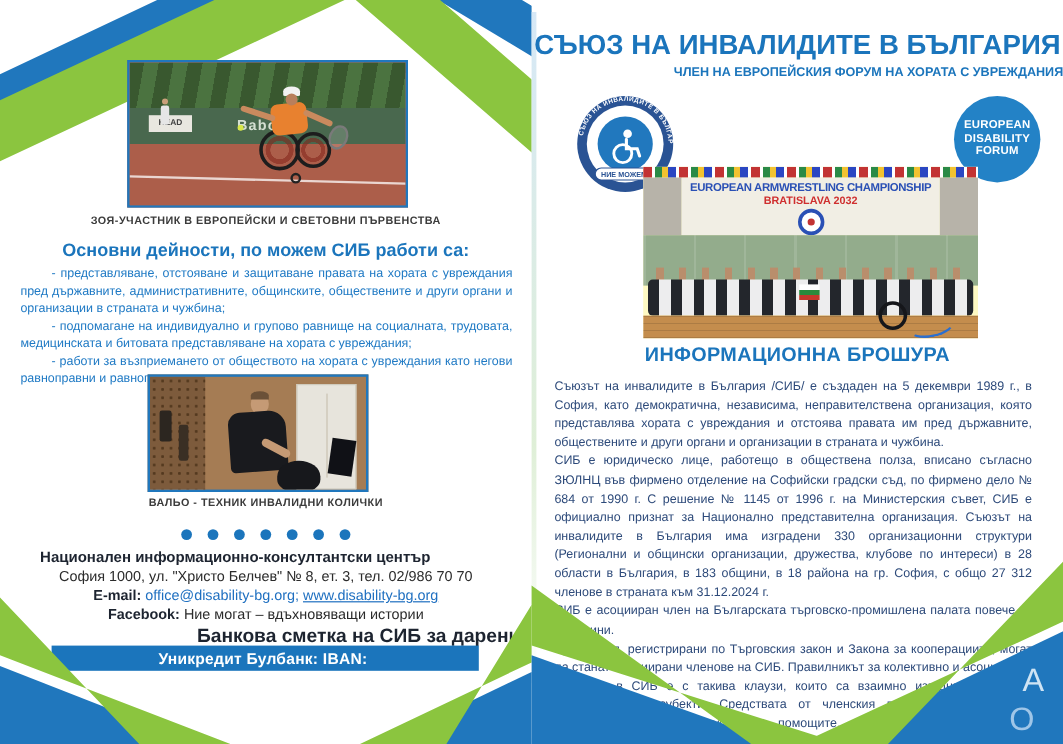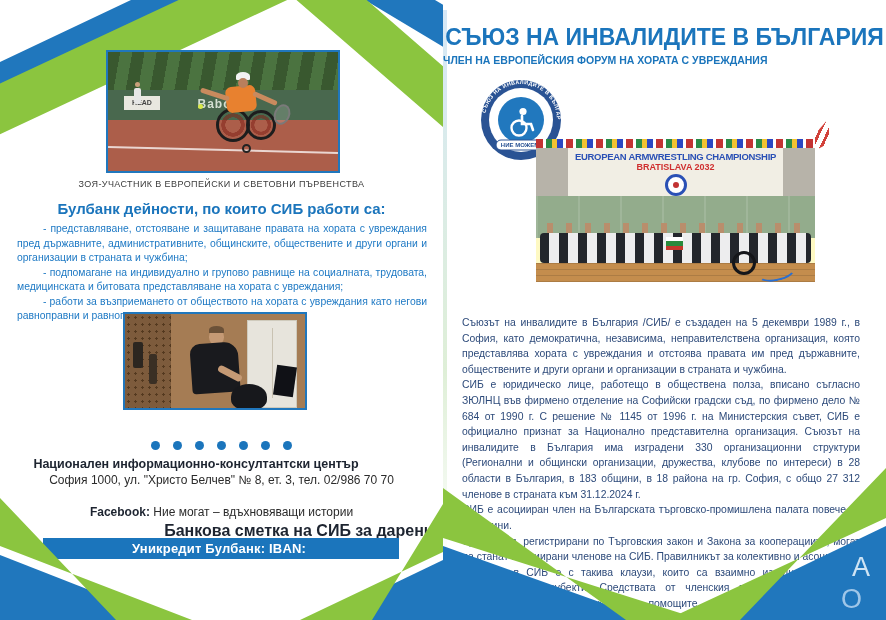--- a/index.html
+++ b/index.html
@@ -34,21 +34,21 @@
   .racket{left:166px;top:52px;width:16px;height:21px;border:2px solid #7a7a7a;border-radius:50%;transform:rotate(22deg);background:rgba(255,255,255,.15);}
   .wheel1{left:108px;top:56px;width:34px;height:34px;border:3px solid #1d1d1d;border-radius:50%;
           background:radial-gradient(circle,rgba(0,0,0,0) 38%,rgba(130,35,25,.55) 40% 58%,rgba(0,0,0,0) 60%);}
   .wheel2{left:138px;top:58px;width:30px;height:30px;border:3px solid #1d1d1d;border-radius:50%;
           background:radial-gradient(circle,rgba(0,0,0,0) 38%,rgba(130,35,25,.55) 40% 58%,rgba(0,0,0,0) 60%);}
   .wheel3{left:134px;top:92px;width:9px;height:9px;border:2px solid #222;border-radius:50%;}
   .farplayer{left:26px;top:36px;width:7px;height:16px;background:#e6e6e6;border-radius:2px;}
   .farhead{left:27px;top:30px;width:5px;height:5px;background:#c9a07a;border-radius:50%;}
   .ball{left:90px;top:52px;width:5px;height:5px;background:#d8e84a;border-radius:50%;}
 
-  .cap1{left:0;top:179px;width:443px;text-align:center;font-size:9px;font-weight:normal;
+  .cap1{left:0;top:179px;width:443px;text-align:center;font-size:9px;font-weight:bold;
         color:#3b3b3b;letter-spacing:.4px;}
   .h-activities{left:0;top:200px;width:443px;text-align:center;font-size:15px;font-weight:bold;color:#1B75BC;}
   .activities{left:17px;top:222px;width:410px;font-size:10.4px;line-height:1.4;color:#1e79c4;text-align:justify;}
   .activities p{margin:0;text-indent:26px;}
 
   .photo-workshop{left:123px;top:312px;width:184px;height:98px;background:#a57c54;}
   .peg{left:0;top:0;width:46px;height:100%;background-color:#7d5b3c;
        background-image:radial-gradient(#54391f 1px,rgba(0,0,0,0) 1.4px);background-size:7px 7px;}
   .tool1{left:8px;top:28px;width:10px;height:26px;background:#2c2620;border-radius:2px;}
   .tool2{left:24px;top:40px;width:8px;height:30px;background:#3a2f24;border-radius:2px;}
@@ -72,21 +72,21 @@
   .c-email .lbl,.c-fb .lbl{font-weight:bold;color:#1d2430;}
   .c-email .mail{color:#1e6fc0;}
   .c-email .site{color:#1e6fc0;text-decoration:underline;cursor:pointer;}
   .c-fb{left:0;top:505px;width:443px;text-align:center;font-size:12px;color:#2b2b2b;}
   .bank-h{left:0;top:522px;width:443px;text-align:right;font-size:16px;font-weight:bold;color:#1d2430;}
   .bank-bar{left:43px;top:538px;width:356px;height:21px;background:#1B75BC;color:#fff;
             font-size:13px;font-weight:bold;text-align:center;line-height:21px;letter-spacing:.2px;}
 
   
   .r-title{left:443px;top:24px;width:443px;text-align:center;font-size:23px;font-weight:bold;color:#1B75BC;}
-  .r-sub{left:443px;top:54px;width:443px;text-align:left;font-size:10.5px;font-weight:bold;color:#1B75BC;}
+  .r-sub{left:443px;top:54px;width:443px;text-align:right;font-size:10.5px;font-weight:bold;color:#1B75BC;}
   .sib-logo{left:479px;top:78px;width:84px;height:84px;}
   .edf-stripes{left:789px;top:118px;width:40px;height:46px;
                background:repeating-linear-gradient(115deg,#d2413a 0 3px,rgba(0,0,0,0) 3px 8px);
                clip-path:polygon(100% 0,100% 55%,0 100%);}
   .edf{left:795px;top:80px;width:72px;height:72px;border-radius:50%;background:#2382C6;color:#fff;
        display:flex;flex-direction:column;justify-content:center;text-align:center;
        font-size:9.5px;font-weight:bold;line-height:1.15;letter-spacing:.2px;}
 
   .photo-arm{left:536px;top:139px;width:279px;height:143px;overflow:hidden;background:#fef9c3;}
   .flags{left:0;top:0;width:100%;height:9px;
@@ -147,53 +147,59 @@
     <div class="abs wheel3"></div>
     <div class="abs shirt"></div>
     <div class="abs arm-l"></div>
     <div class="abs arm-r"></div>
     <div class="abs cap"></div>
     <div class="abs phead"></div>
     <div class="abs racket"></div>
   </div>
   <div class="abs cap1">ЗОЯ-УЧАСТНИК В ЕВРОПЕЙСКИ И СВЕТОВНИ ПЪРВЕНСТВА</div>
 
-  <div class="abs h-activities">Булбанк дейности, по които СИБ работи са:</div>
+  <div class="abs h-activities">Основни дейности, по можем СИБ работи са:</div>
   <div class="abs activities">
     <p>- представляване, отстояване и защитаване правата на хората с увреждания пред държавните, административните, общинските, обществените и други органи и организации в страната и чужбина;</p>
     <p>- подпомагане на индивидуално и групово равнище на социалната, трудовата, медицинската и битовата представляване на хората с увреждания;</p>
     <p>- работи за възприемането от обществото на хората с увреждания като негови равноправни и равнопоставени членове.</p>
   </div>
 
   <div class="abs photo-frame photo-workshop">
     <div class="abs peg"></div>
     <div class="abs tool1"></div>
     <div class="abs tool2"></div>
     <div class="abs door"></div>
     <div class="abs doorline"></div>
     <div class="abs mhead"></div>
     <div class="abs mhair"></div>
     <div class="abs mbody"></div>
     <div class="abs marm"></div>
     <div class="abs wpart"></div>
     <div class="abs monitor"></div>
   </div>
+  <div class="abs cap2">ВАЛЬО - ТЕХНИК ИНВАЛИДНИ КОЛИЧКИ</div>
 
   <div class="abs dots">
     <span></span>
     <span></span>
     <span></span>
     <span></span>
     <span></span>
     <span></span>
     <span></span>
   </div>
 
   <div class="abs c-name">Национален информационно-консултантски център</div>
   <div class="abs c-addr">София 1000, ул. "Христо Белчев" № 8, ет. 3, тел. 02/986 70 70</div>
+  <div class="abs c-email">
+    <span class="lbl">E-mail:</span>
+    <span class="mail">office@disability-bg.org;</span>
+    <span class="site">www.disability-bg.org</span>
+  </div>
   <div class="abs c-fb">
     <span class="lbl">Facebook:</span>
     <span>Ние могат – вдъхновяващи истории</span>
   </div>
   <div class="abs bank-h">Банкова сметка на СИБ за дарения</div>
   <div class="abs bank-bar">Уникредит Булбанк: IBAN:&nbsp; BG96UNCR70001525206554</div>
 
   <div class="abs r-title">СЪЮЗ НА ИНВАЛИДИТЕ В БЪЛГАРИЯ</div>
   <div class="abs r-sub">ЧЛЕН НА ЕВРОПЕЙСКИЯ ФОРУМ НА ХОРАТА С УВРЕЖДАНИЯ</div>
 
@@ -210,20 +216,25 @@
     <g stroke="#ffffff" fill="none" stroke-width="2.6" stroke-linecap="round">
       <circle cx="44" cy="33.5" r="3.6" fill="#ffffff" stroke="none"></circle>
       <path d="M43 38 L43 46 L52 46 L54 52"></path>
       <circle cx="40" cy="50" r="7.5" stroke-width="2.4"></circle>
     </g>
     <rect x="17" y="62" width="50" height="10" rx="5" fill="#ffffff" stroke="#2a5394" stroke-width="1"></rect>
     <text x="42" y="69.4" text-anchor="middle" font-size="6" font-weight="bold" fill="#2a5394">НИЕ МОЖЕМ!</text>
   </svg>
 
   <div class="abs edf-stripes"></div>
+  <div class="abs edf">
+    <div>EUROPEAN</div>
+    <div>DISABILITY</div>
+    <div>FORUM</div>
+  </div>
 
   <div class="abs photo-arm">
     <div class="abs flags"></div>
     <div class="abs sideL"></div>
     <div class="abs sideR"></div>
     <div class="abs banner">
       <div class="b1">EUROPEAN ARMWRESTLING CHAMPIONSHIP</div>
       <div class="b2">BRATISLAVA 2032</div>
       <div class="emblem">
           <i></i>
@@ -231,20 +242,21 @@
     </div>
     <div class="abs wall"></div>
     <div class="abs heads"></div>
     <div class="abs torsos"></div>
     <div class="abs bgflag"></div>
     <div class="abs floor"></div>
     <div class="abs wchair"></div>
     <div class="abs swoosh"></div>
   </div>
 
+  <div class="abs r-heading">ИНФОРМАЦИОННА БРОШУРА</div>
 
   <div class="abs r-body">
     <p>Съюзът на инвалидите в България /СИБ/ е създаден на 5 декември 1989 г., в София, като демократична, независима, неправителствена организация, която представлява хората с увреждания и отстоява правата им пред държавните, обществените и други органи и организации в страната и чужбина.</p>
     <p>СИБ е юридическо лице, работещо в обществена полза, вписано съгласно ЗЮЛНЦ във фирмено отделение на Софийски градски съд, по фирмено дело № 684 от 1990 г. С решение № 1145 от 1996 г. на Министерския съвет, СИБ е официално признат за Национално представителна организация. Съюзът на инвалидите в България има изградени 330 организационни структури (Регионални и общински организации, дружества, клубове по интереси) в 28 области в България, в 183 общини, в 18 района на гр. София, с общо 27 312 членове в страната към 31.12.2024 г.</p>
     <p>СИБ е асоцииран член на Българската търговско-промишлена палата повече от 15 години.</p>
     <p>Сдружения, регистрирани по Търговския закон и Закона за кооперациите, могат да станат асоциирани членове на СИБ. Правилникът за колективно и асоциирано членство в СИБ е с такива клаузи, които са взаимно изгодни за СИБ и икономическите субекти. Средствата от членския внос се използват за дейностите, социалните услуги и помощите, които Съюза предоставя за социалното приобщаване на хората с увреждания.</p>
   </div>
 
   <svg class="abs deco-bottom" viewBox="0 0 886 160" width="886" height="160">
     <polygon points="0,95 0,160 166,160" fill="#2077BD"></polygon>

